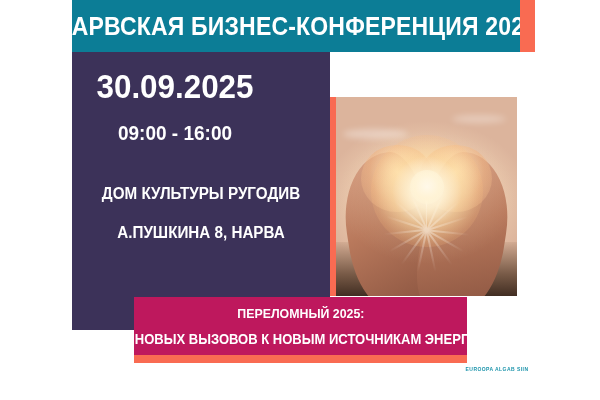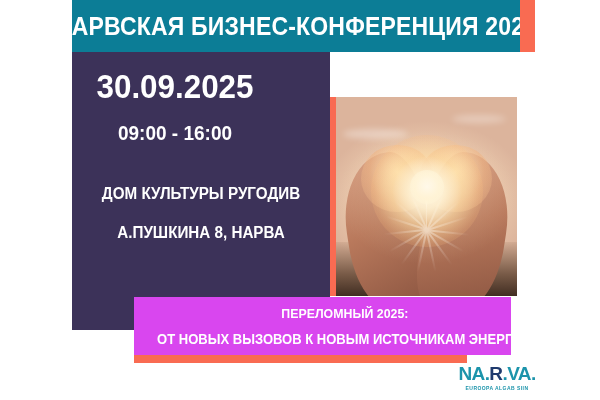--- a/index.html
+++ b/index.html
@@ -218,26 +218,25 @@
     pointer-events: none;
   }
 
   
   .tagline-band {
     position: absolute;
     left: 134px;
     top: 297px;
     width: 333px;
     height: 58px;
-    background: #d946ef;
+    background: #be185d;
     display: flex;
     flex-direction: column;
     align-items: center;
     justify-content: center;
-    padding-left: 44px;
   }
   .tagline-accent {
     position: absolute;
     left: 134px;
     top: 355px;
     width: 333px;
     height: 8px;
     background: #f96b52;
   }
   .tagline-line1 {
@@ -344,17 +343,16 @@
     <div class="photo-haze"></div>
   </div>
 
   <div class="tagline-band">
     <div class="tagline-line1">ПЕРЕЛОМНЫЙ 2025:</div>
     <div class="tagline-line2">ОТ НОВЫХ ВЫЗОВОВ К НОВЫМ ИСТОЧНИКАМ ЭНЕРГИИ</div>
   </div>
   <div class="tagline-accent"></div>
 
   <div class="logo">
-    <div class="logo-word"><span>NA</span><span class="dot">.</span><span class="r-letter">R</span><span class="dot">.</span><span>VA</span><span class="dot">.</span></div>
     <div class="logo-slogan">EUROOPA ALGAB SIIN</div>
   </div>
 
 </div>
 
 </body></html>

